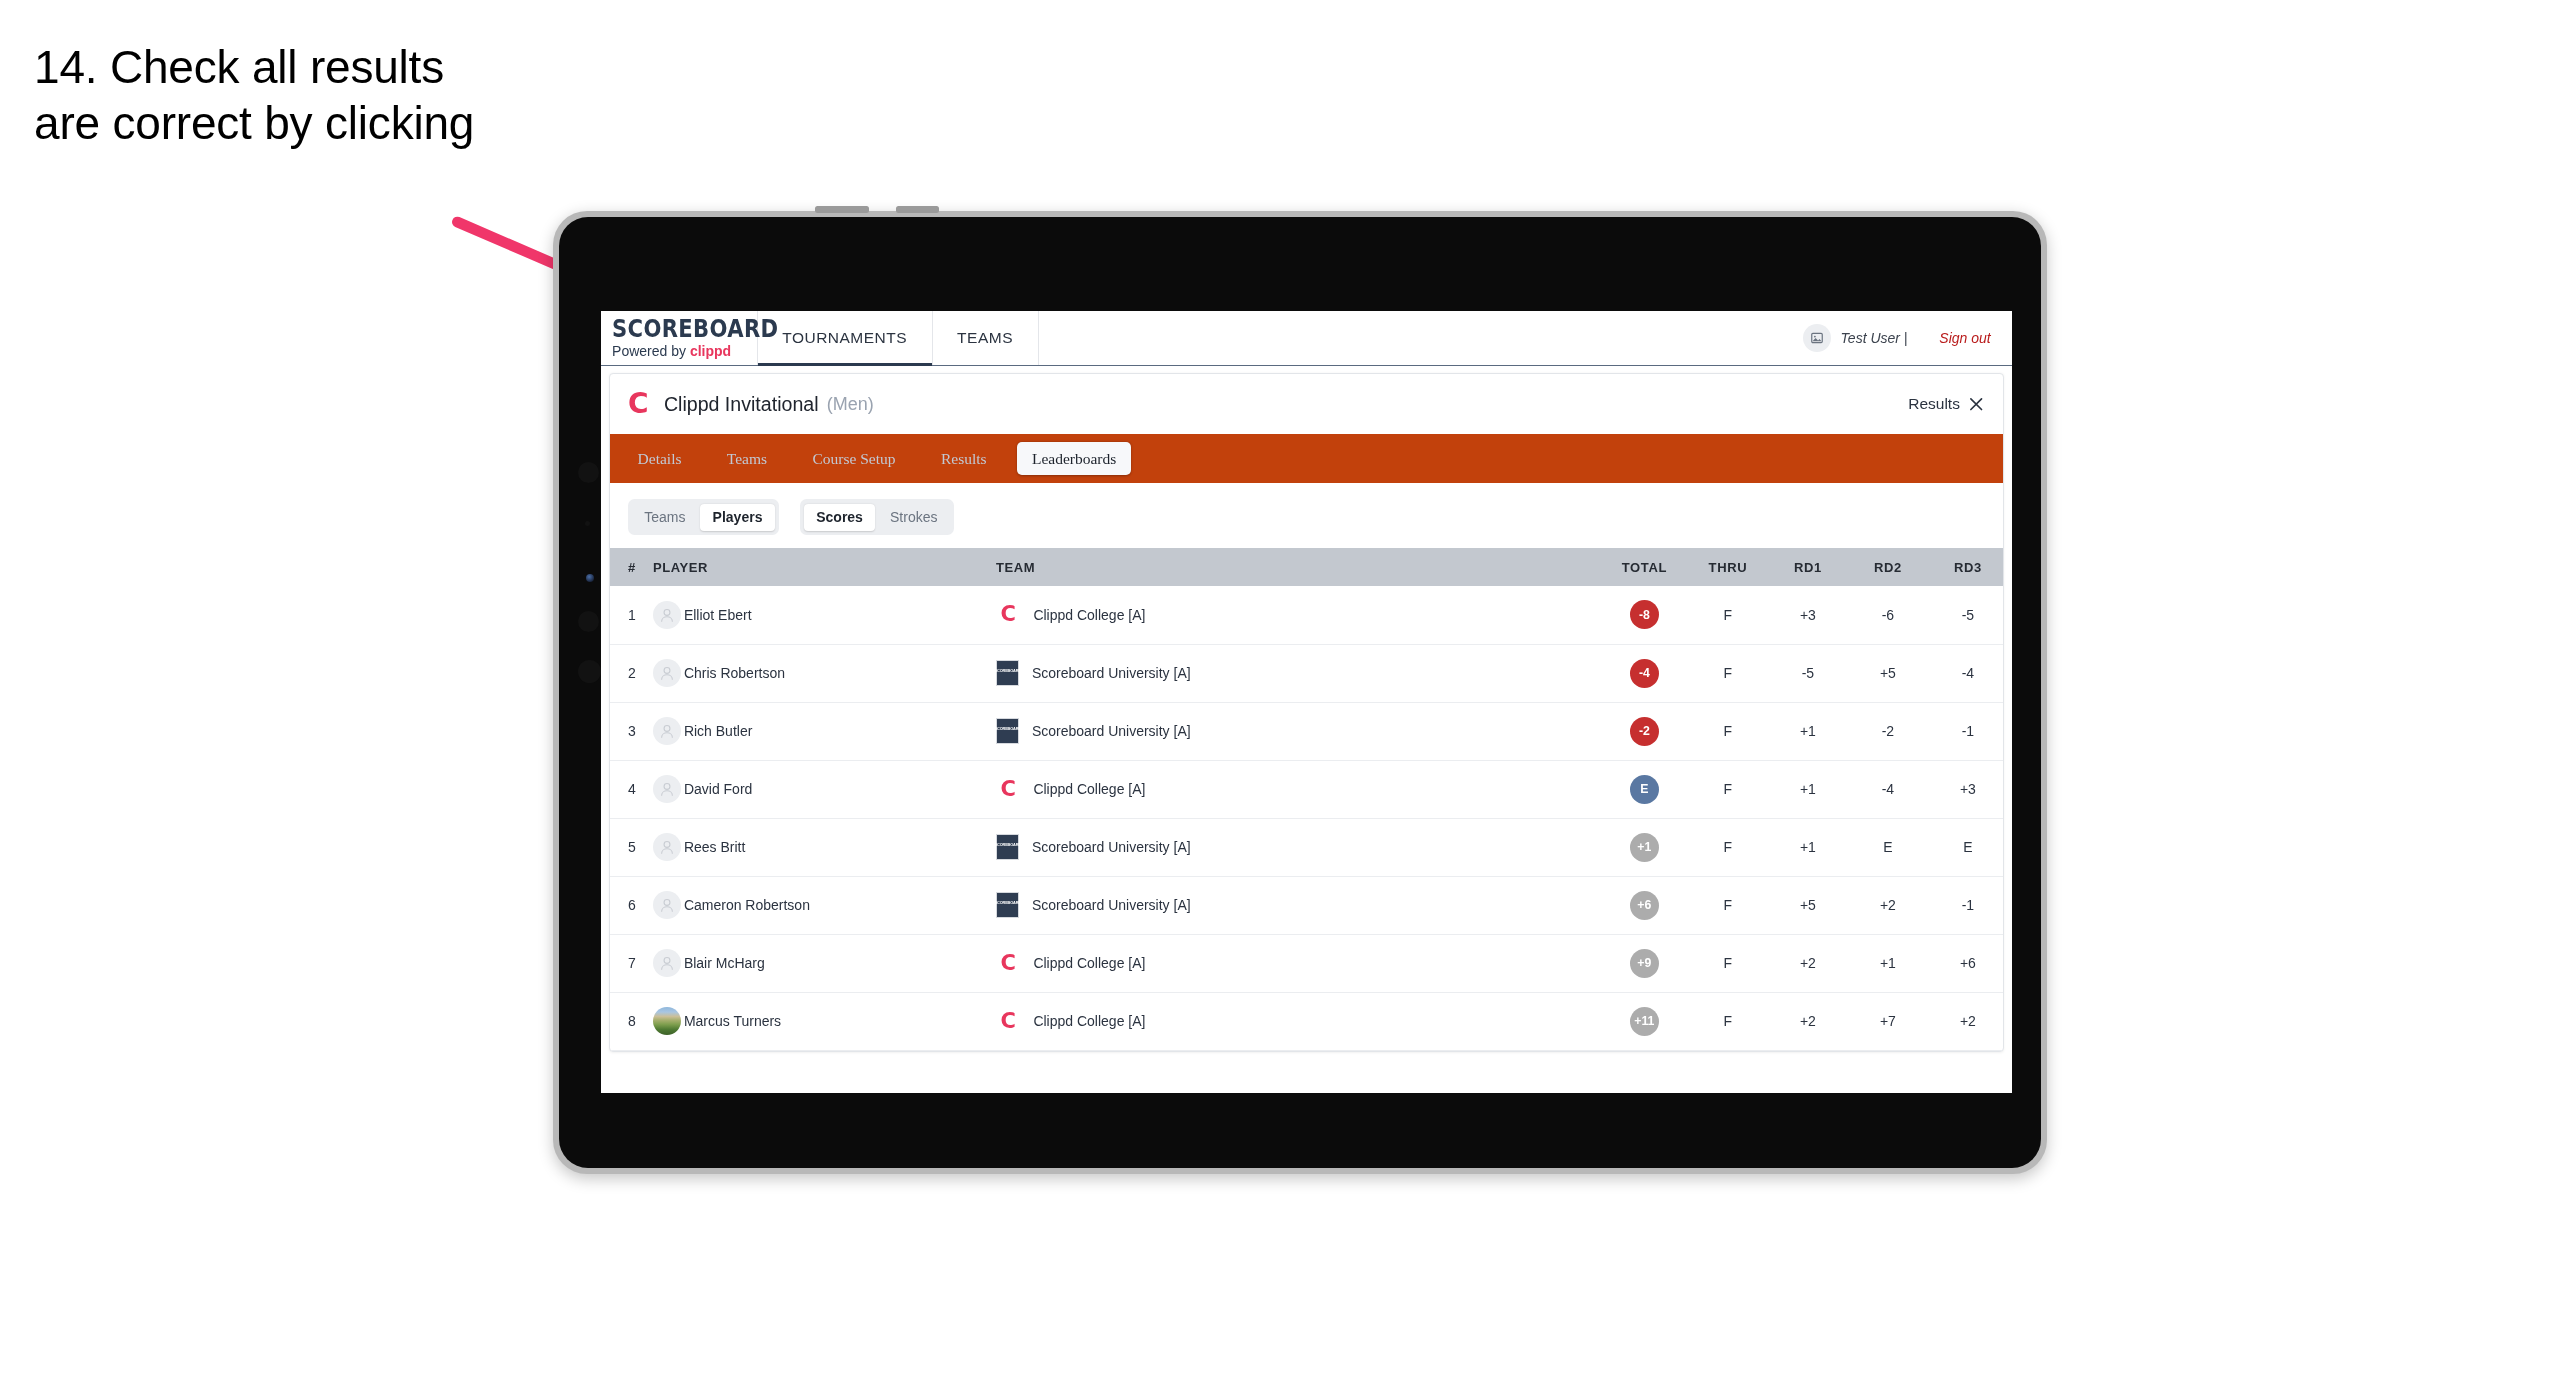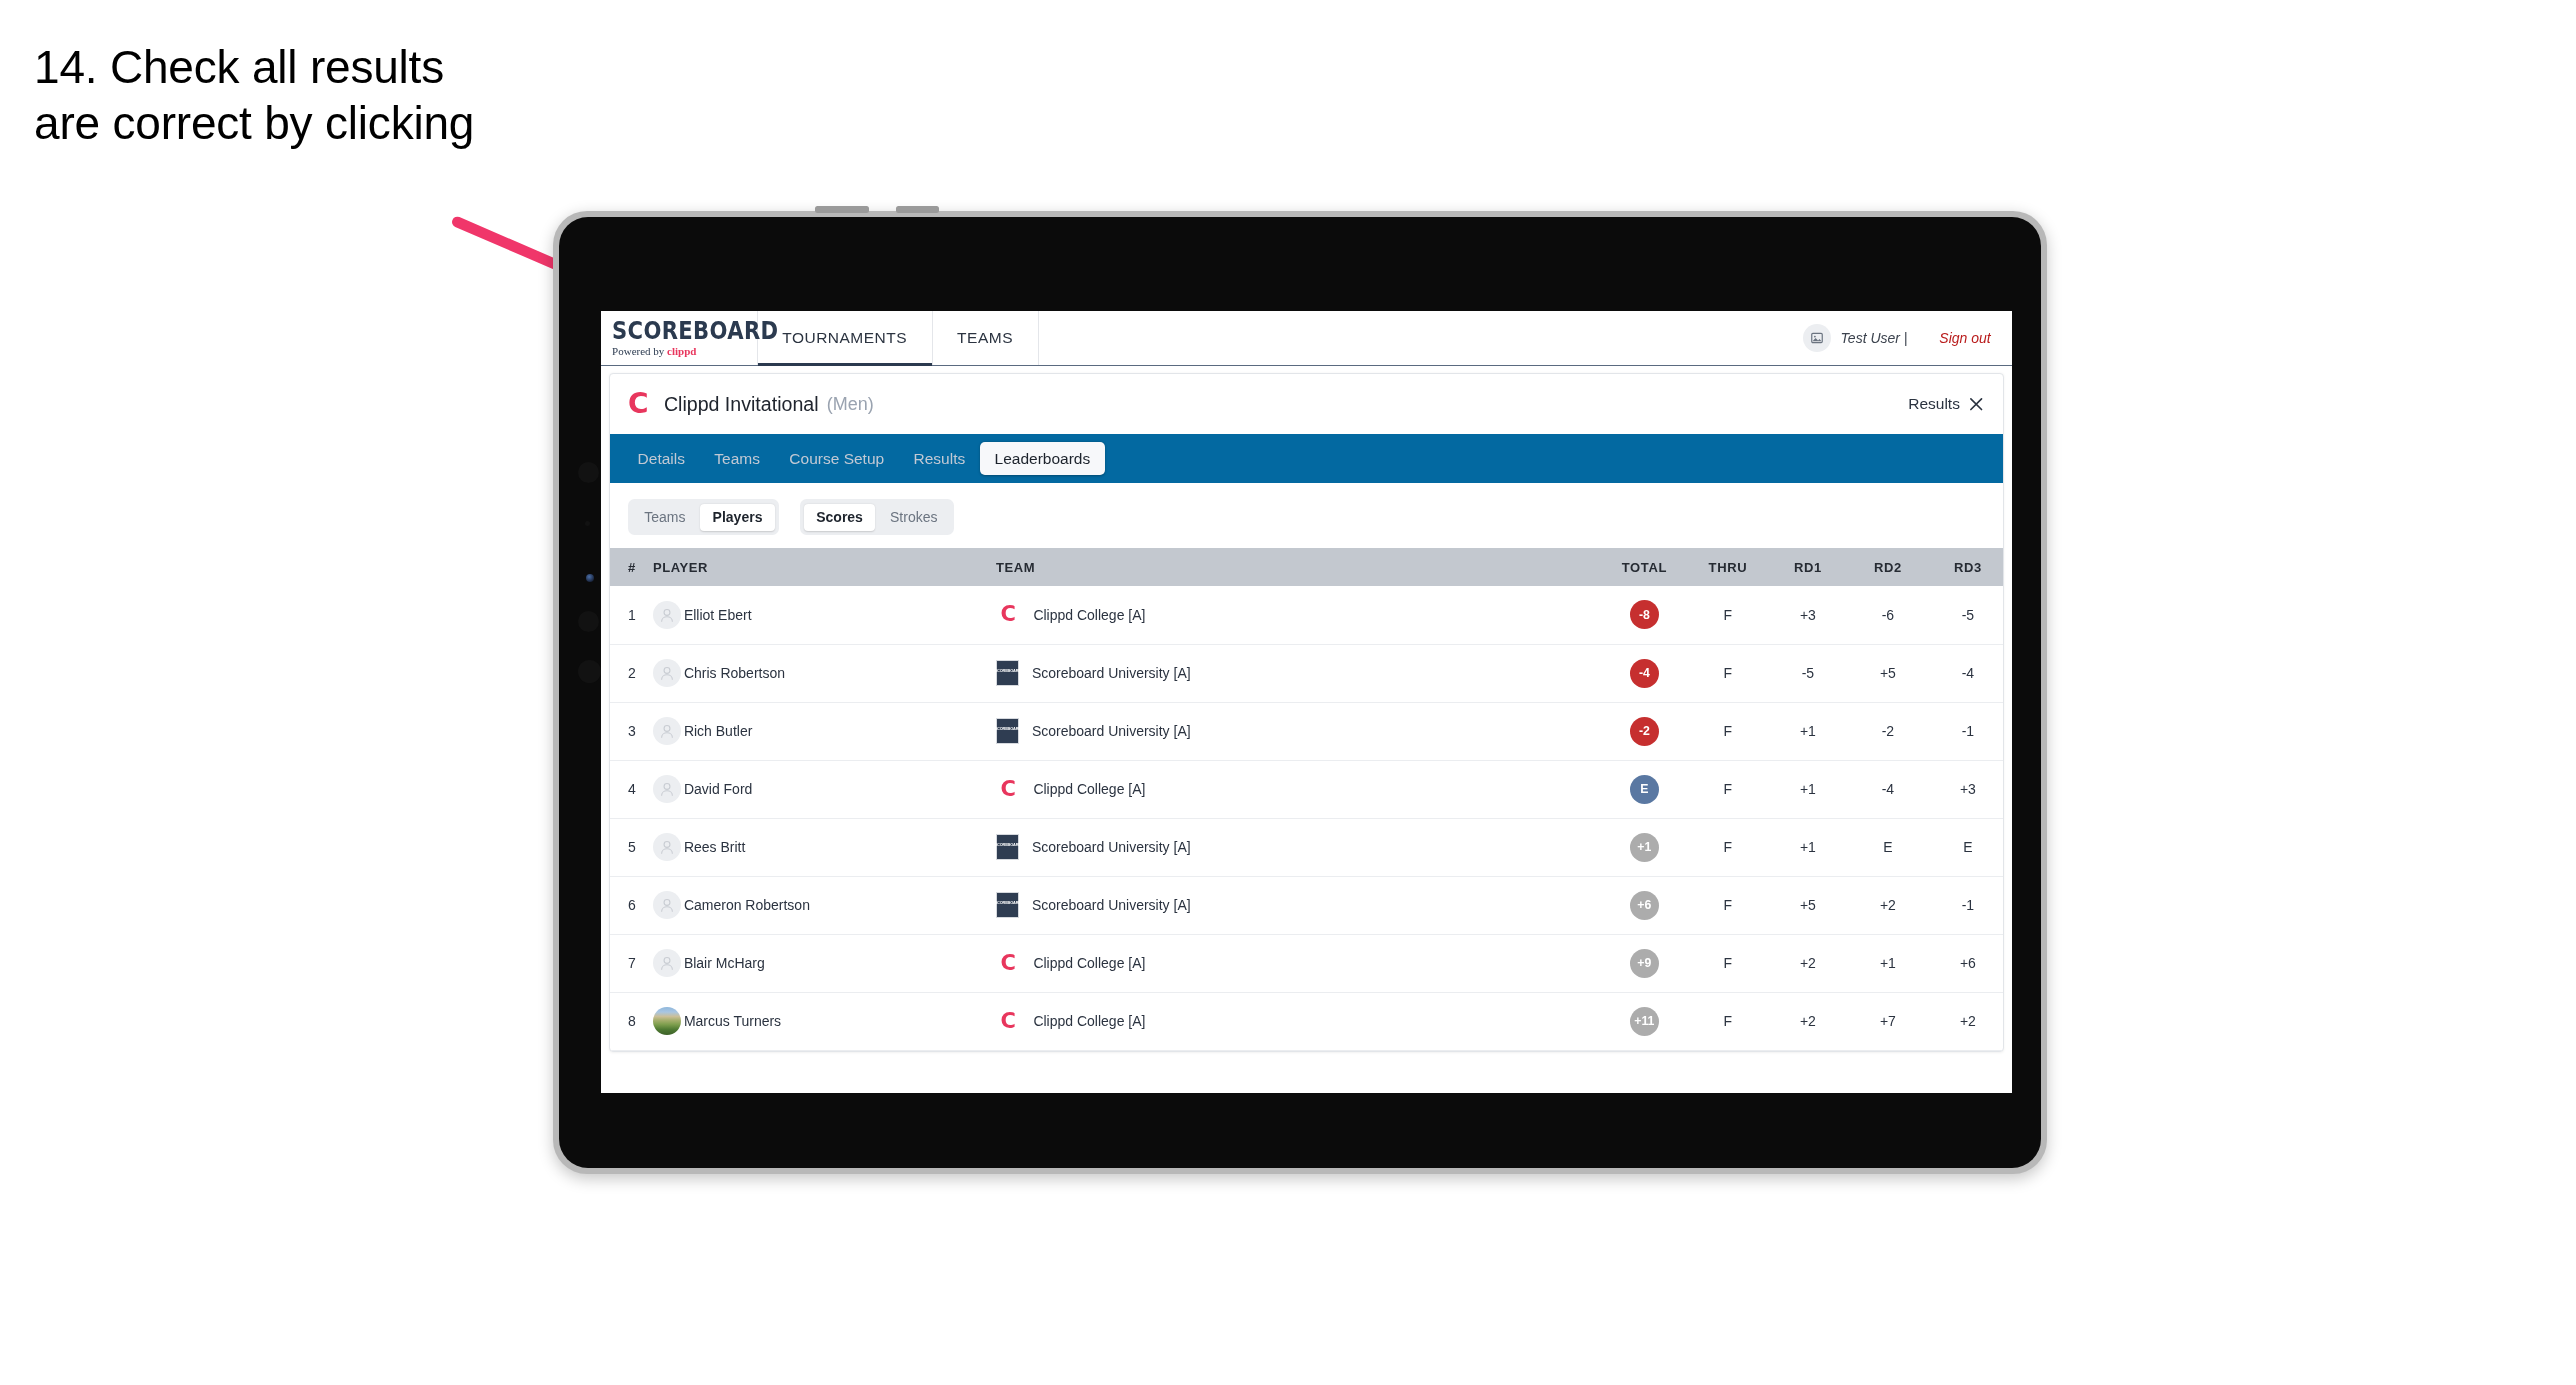--- a/index.html
+++ b/index.html
@@ -107,25 +107,24 @@
     font-family: "DejaVu Sans", sans-serif;
     font-weight: 700;
     font-size: 24px;
     letter-spacing: 0.4px;
     color: #2b3a4f;
     transform: scaleX(0.88);
     transform-origin: left center;
     line-height: 1;
   }
   #logo-sub {
-    font-size: 11px;
+    font-size: 14px;
     color: #2b3a4f;
     margin-top: 3.3px;
     line-height: 1;
-    font-family: Liberation Serif, serif;
   }
   #logo-sub .brand { color: #e8365d; font-weight: 700; }
 
   .topnav-item {
     display: flex; align-items: center;
     padding: 0 24.5px;
     font-size: 15.5px;
     color: #2b3340;
     letter-spacing: 0.5px;
     border-right: 0.8px solid #e4e6ea;
@@ -180,25 +179,26 @@
   #tcard-title { font-size: 19.6px; color: #20252e; }
   #tcard-gender { font-size: 18px; color: #9aa3b0; margin-left: 8.2px; }
   #tcard-spacer { flex: 1; }
   #cancel-btn {
     display: flex; align-items: center; gap: 8.2px;
     font-size: 15.5px; color: #2b3340; cursor: pointer;
   }
 
   
   #tabstrip {
-    background: #0369a1;
+    background: #c2410c;
     height: 49px;
     display: flex; align-items: center;
     padding: 0 13px;
-    gap: 0;
+    gap: 16px;
+    font-family: Liberation Serif, serif;
   }
   .tab {
     font-size: 15.5px;
     color: #c2c9d4;
     padding: 7.4px 14.7px;
     border-radius: 4.9px;
     cursor: pointer;
     white-space: nowrap;
   }
   .tab.active {

